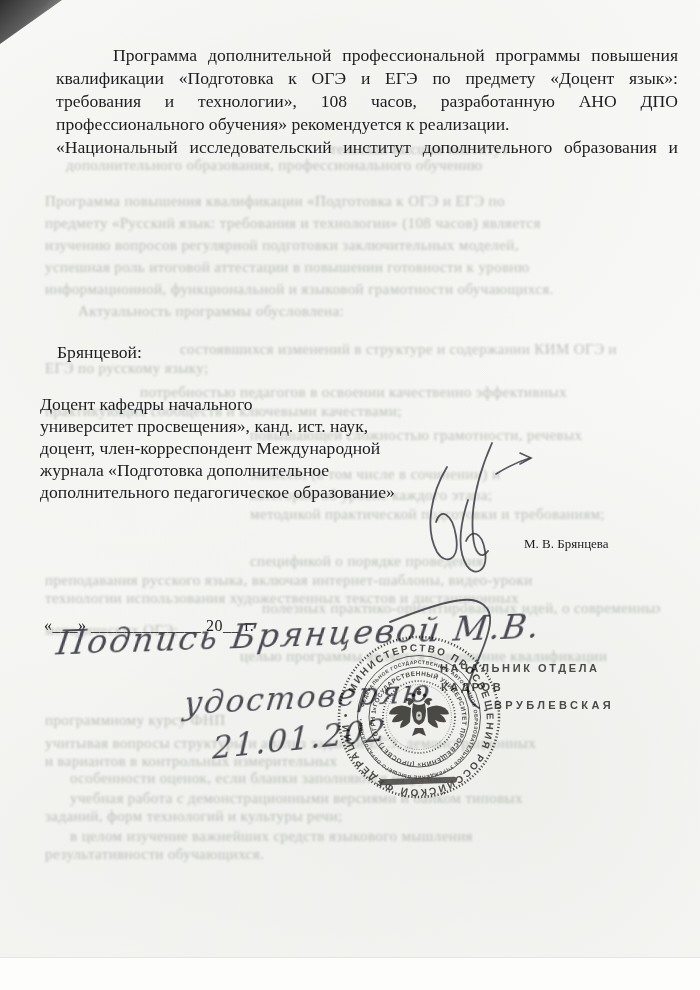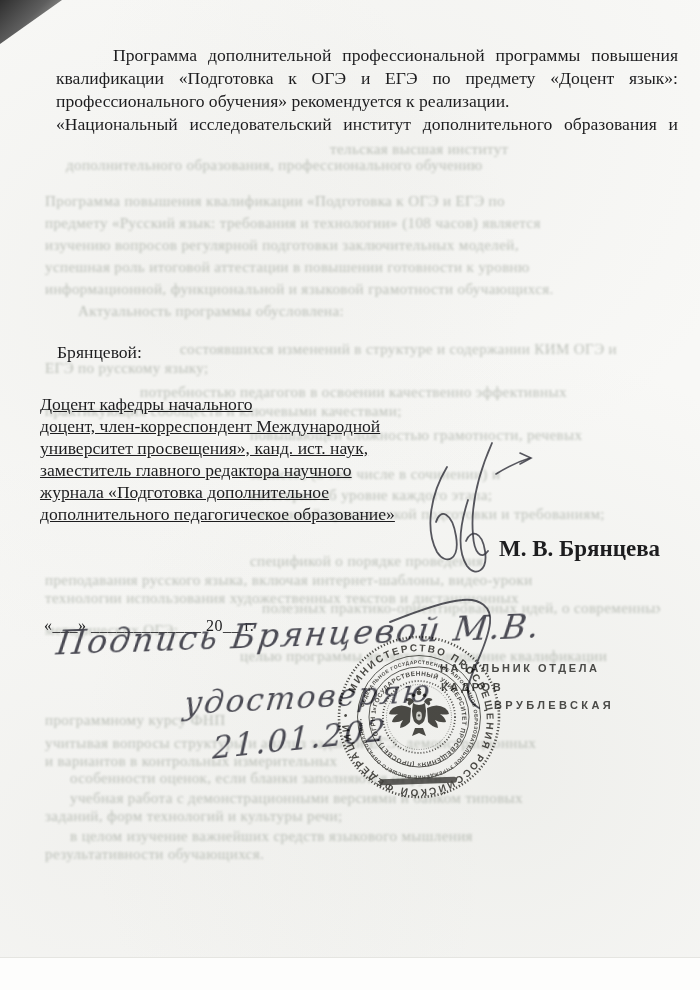--- a/index.html
+++ b/index.html
@@ -30,22 +30,22 @@
     overflow:hidden;
   }
   
   .approval{position:absolute;left:40px;top:44px;width:622px;font-size:17.6px;line-height:23px;margin-left:16px;}
   .jline{text-align:justify;text-align-last:justify;white-space:normal;}
   .jline.first{text-indent:57px;}
   .jline.last{text-align-last:left;}
   
   .reviewer-label{position:absolute;left:57px;top:342px;font-size:17.6px;}
   .reviewer-desc{position:absolute;left:40px;top:393px;width:400px;font-size:17.6px;line-height:22px;}
-  .rline{white-space:nowrap;text-decoration:underline;}
-  .reviewer-name{position:absolute;left:499px;top:536px;font-size:23px;white-space:nowrap;font-weight:bold;}
+  .rline{white-space:nowrap;}
+  .reviewer-name{position:absolute;left:524px;top:536px;font-size:13px;white-space:nowrap;}
   .date-blank{position:absolute;left:44px;top:593px;font-size:16px;letter-spacing:.5px;white-space:nowrap;margin-top:24px;}
   
   .hw{
     position:absolute;font-family:"DejaVu Serif",serif;font-style:italic;
     color:#3d3d47;filter:blur(.35px);opacity:.92;transform-origin:left bottom;white-space:nowrap;
   }
   .hw1{left:54px;top:624px;font-size:33px;letter-spacing:2px;transform:rotate(-2deg) skewX(-10deg);}
   .hw2{left:182px;top:686px;font-size:31px;letter-spacing:2px;transform:rotate(-3deg) skewX(-10deg);}
   .hw3{left:212px;top:730px;font-size:31px;letter-spacing:2px;transform:rotate(-6deg) skewX(-8deg);}
   
@@ -99,32 +99,32 @@
       <div class="ghost" style="top: 790px; left: 70px; width: 585px;">учебная работа с демонстрационными версиями и банком типовых</div>
       <div class="ghost" style="top: 808px; left: 45px; width: 420px;">заданий, форм технологий и культуры речи;</div>
       <div class="ghost" style="top: 828px; left: 70px; width: 540px;">в целом изучение важнейших средств языкового мышления</div>
       <div class="ghost last" style="top: 846px; left: 45px; width: 310px;">результативности обучающихся.</div>
     </div>
 
   <div class="approval">
 
   <div class="jline first">Программа дополнительной профессиональной программы повышения</div>
       <div class="jline">квалификации «Подготовка к ОГЭ и ЕГЭ по предмету «Доцент язык»:</div>
+      <div class="jline">требования и технологии», 108 часов, разработанную АНО ДПО</div>
       <div class="jline last">профессионального обучения» рекомендуется к реализации.</div>
       <div class="jline">«Национальный исследовательский институт дополнительного образования и</div>
     </div>
 
   <div class="reviewer-label">Брянцевой:</div>
 
   <div class="reviewer-desc">
 
   <div class="rline first">Доцент кафедры начального</div>
+      <div class="rline">университет просвещения», канд. ист. наук,</div>
       <div class="rline">доцент, член-корреспондент Международной</div>
-      <div class="rline">университет просвещения», канд. ист. наук,</div>
-      <div class="rline">заместитель главного редактора научного</div>
       <div class="rline">журнала «Подготовка дополнительное</div>
       <div class="rline last">дополнительного педагогическое образование»</div>
     </div>
 
   <div class="reviewer-name">М. В. Брянцева</div>
 
   <div class="date-blank">«___» _____________ 20__ г.</div>
 
   <div class="hw hw1">Подпись Брянцевой М.В.</div>
   <div class="hw hw2">удостоверяю</div>

